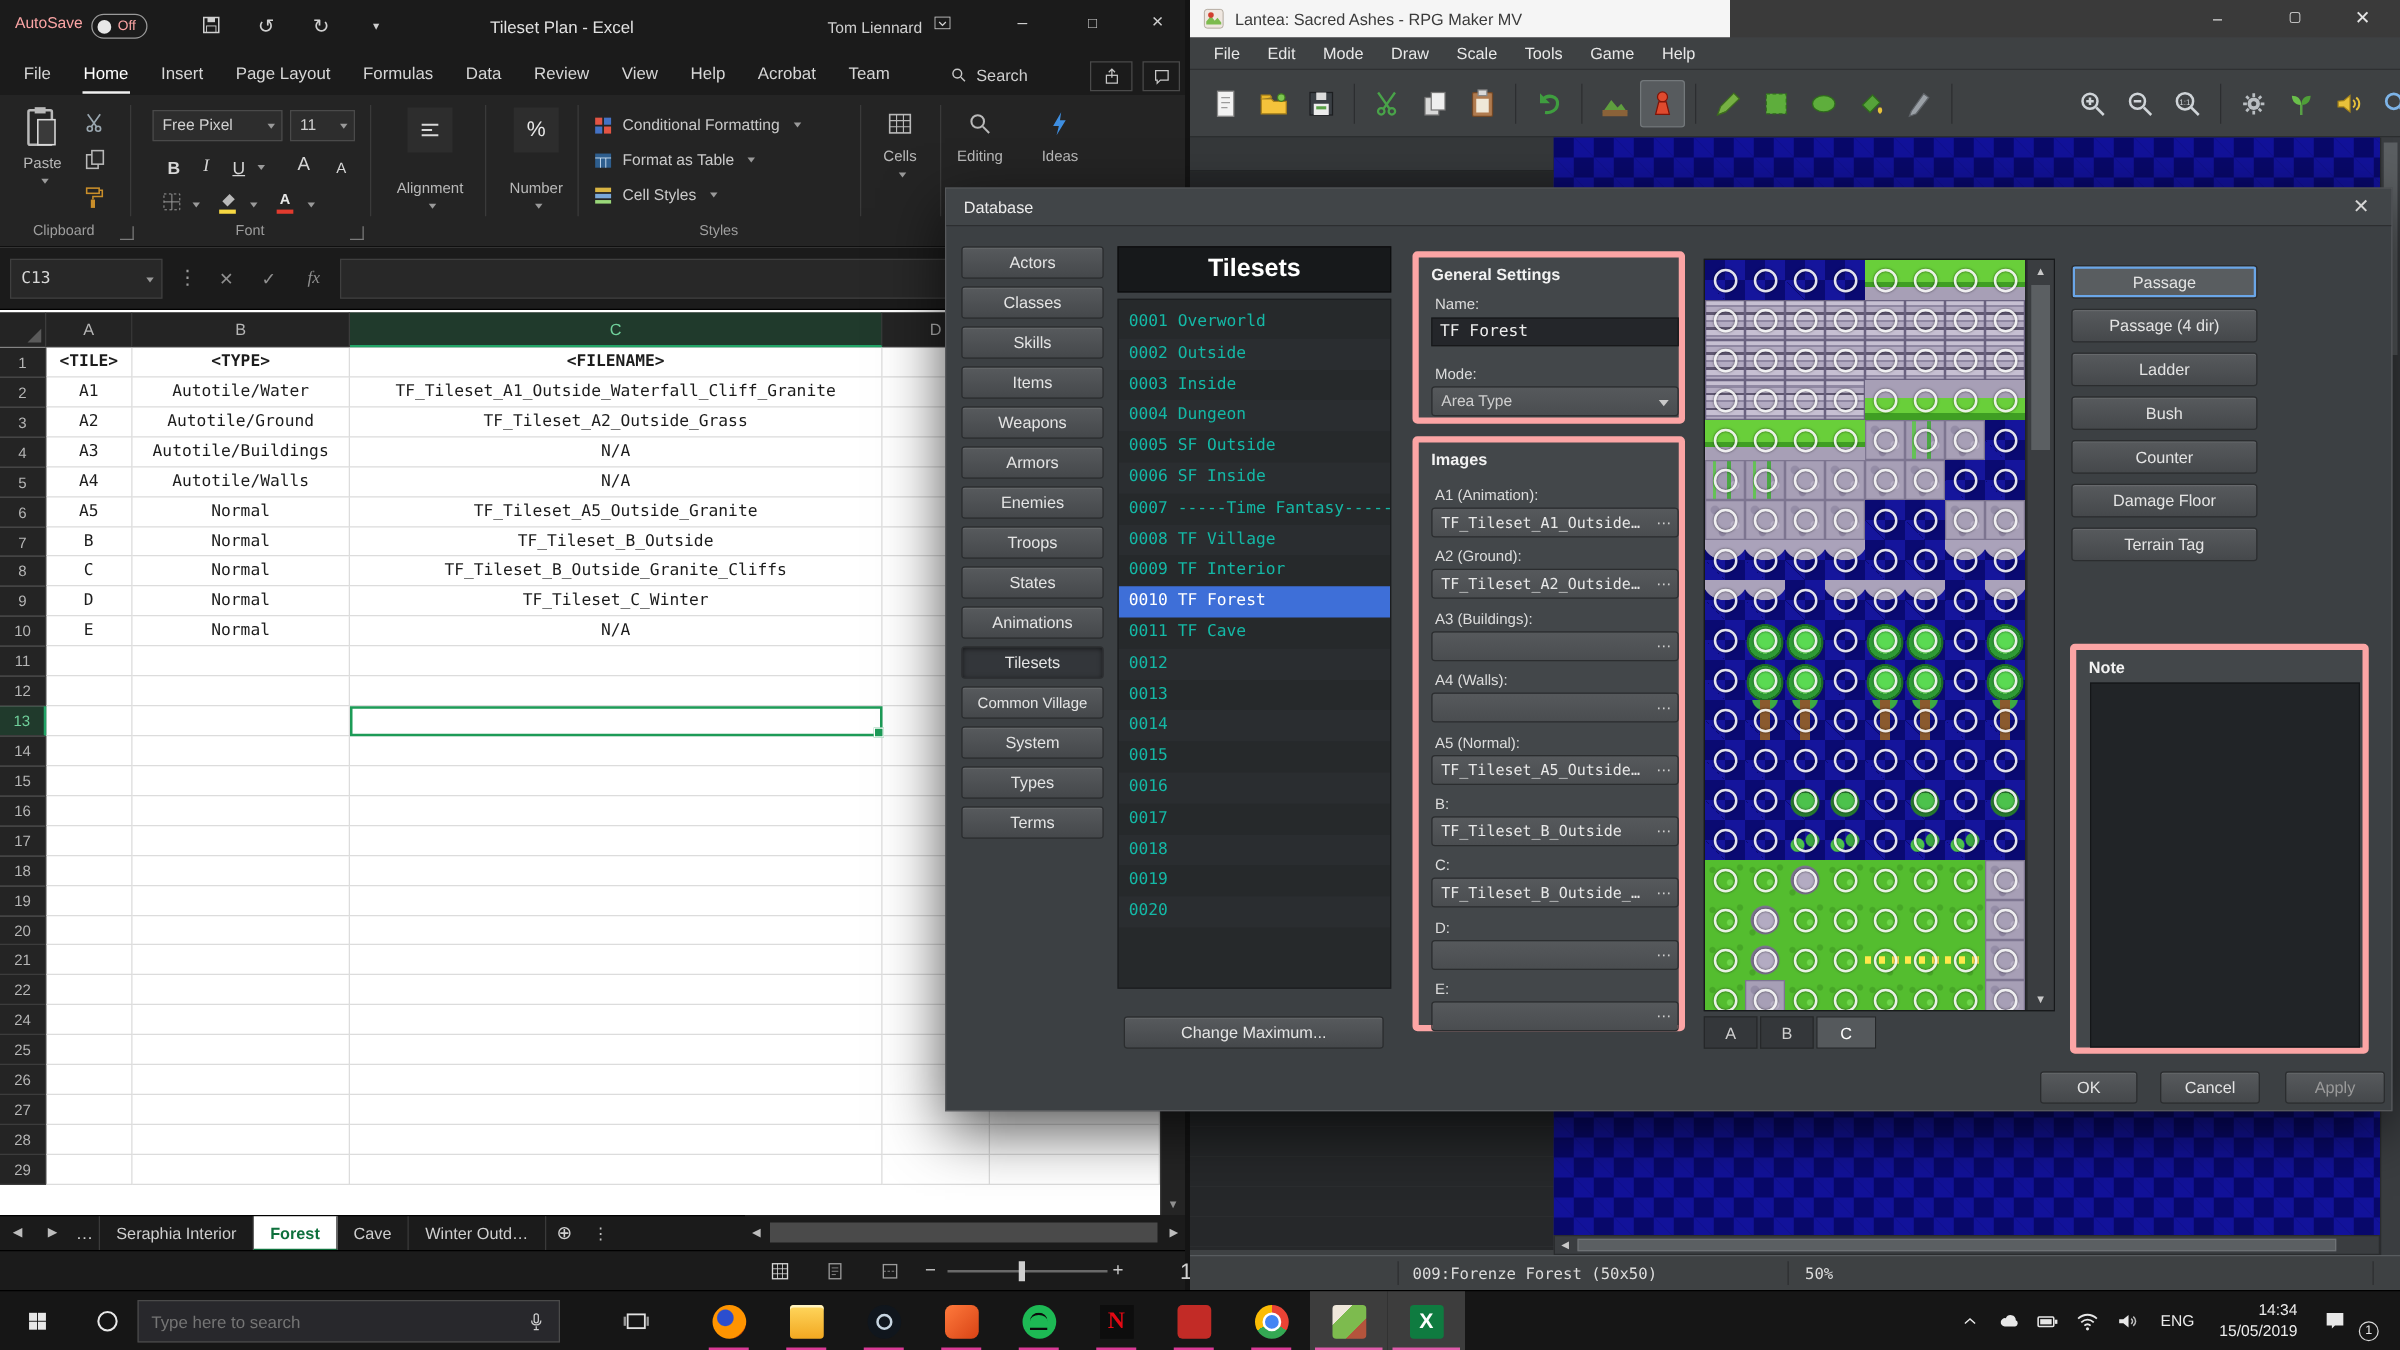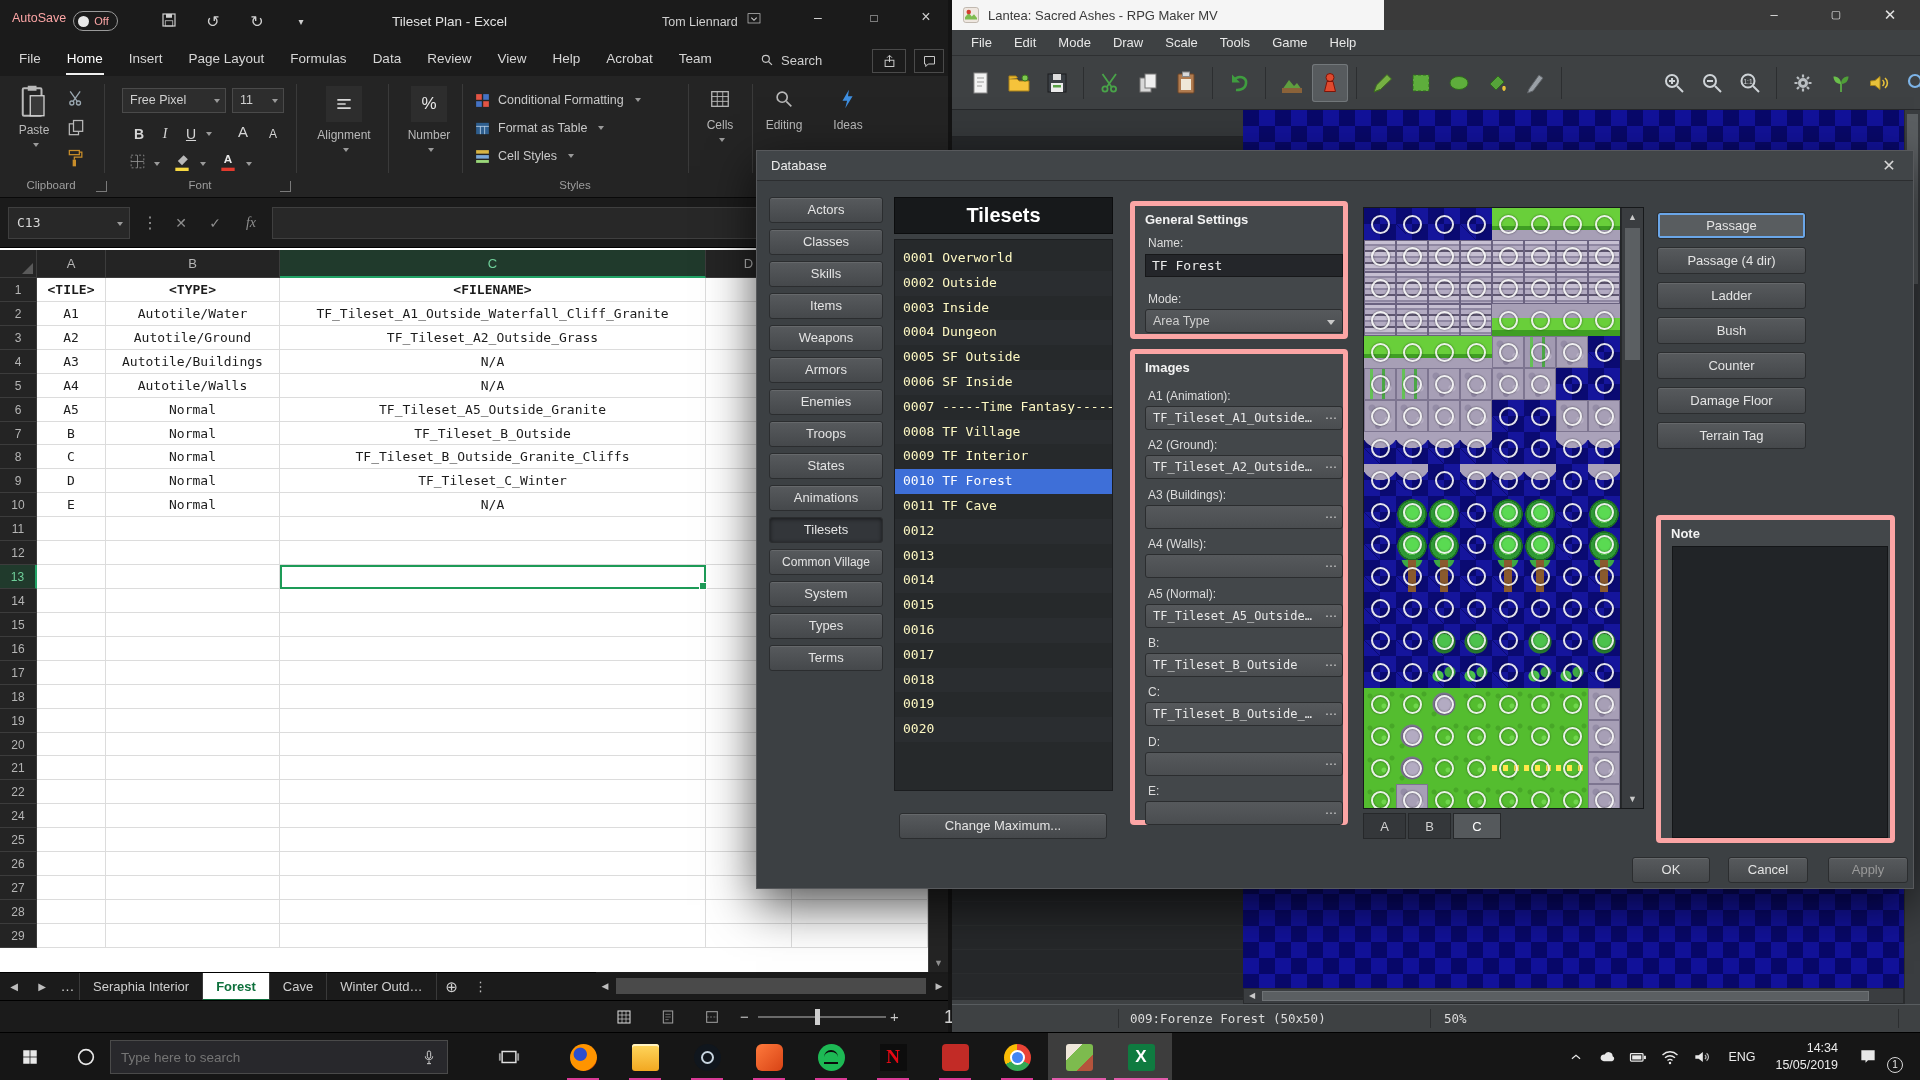--- a/index.html
+++ b/index.html
@@ -32,21 +32,21 @@
   .x-ribbon{position:absolute;left:0;top:76px;right:0;height:122px;background:#242424;border-bottom:1px solid #090909}
   .rb-sep{position:absolute;top:8px;bottom:24px;width:1px;background:#3a3a3a}
   .rb-paste{position:absolute;left:8px;top:8px;width:52px;height:98px;text-align:center;color:#b9b9b9;font-size:12px}
   .rb-paste .lbl{display:block;margin-top:3px}
   .rbi{position:absolute;width:22px;height:22px}
   .rb-fontbox{position:absolute;top:12px;height:25px;border:1px solid #4a4a4a;background:#2d2d2d;color:#d0d0d0;font-size:12.5px;line-height:23px;padding:0 16px 0 7px}
   .dd{display:inline-block;width:0;height:0;border-left:3.5px solid transparent;border-right:3.5px solid transparent;border-top:4px solid #9a9a9a;vertical-align:middle;margin-left:4px}
   .fmt{position:absolute;top:46px;width:22px;height:24px;line-height:24px;text-align:center;color:#d6d6d6;font-size:14px}
   .rb-bigbtn{position:absolute;top:10px;text-align:center;color:#b9b9b9;font-size:12px}
   .rb-bigbtn .ibox{width:36px;height:36px;background:#2d2d2d;margin:0 auto;display:flex;align-items:center;justify-content:center;color:#e8e8e8;font-size:17px}
-  .rb-bigbtn .lbl{display:block;margin-top:6px}
+  .rb-bigbtn .lbl{display:block;margin-top:21px}
   .rb-style{position:absolute;left:474px;height:24px;display:flex;align-items:center;gap:7px;color:#c9c9c9;font-size:12.5px;white-space:nowrap}
   .rb-grp{position:absolute;top:12px;text-align:center;color:#b9b9b9;font-size:12px}
   .rb-glbl{position:absolute;top:103px;font-size:11.5px;color:#9e9e9e}
   .launch{position:absolute;top:105px;width:11px;height:11px;border:1px solid #7a7a7a;border-top:none;border-left:none}
   .x-formula{position:absolute;left:0;top:198px;right:0;height:50px;background:#1b1b1b;border-bottom:1px solid #000}
   .x-namebox{position:absolute;left:8px;top:9px;width:122px;height:32px;background:#282828;border:1px solid #3f3f3f;color:#d8d8d8;font-size:13px;line-height:30px;padding:0 8px}
   .x-namebox .dd{position:absolute;right:6px;top:14px}
   .fdots{position:absolute;left:142px;top:9px;width:16px;height:32px;line-height:32px;text-align:center;color:#9a9a9a}
   .fbtn{position:absolute;top:9px;width:30px;height:32px;line-height:32px;text-align:center;color:#8f8f8f;font-size:14px}
   .x-finput{position:absolute;left:272px;right:6px;top:9px;height:32px;background:#282828;border:1px solid #3f3f3f}
@@ -111,21 +111,21 @@
   
   #db{position:absolute;left:756px;top:150px;width:1158px;height:739px;background:#3c4043;border:1px solid #57595c;box-shadow:0 16px 46px rgba(0,0,0,.68);z-index:5}
   .db-title{position:absolute;left:0;top:0;right:0;height:30px;background:#414548;border-bottom:1px solid #2c2e30;color:#ececec;font-size:13px;line-height:29px;padding-left:14px}
   .db-close{position:absolute;right:8px;top:0;width:32px;height:30px;line-height:29px;text-align:center;color:#d6d6d6;font-size:16px}
   .db-btn{display:block;width:100%;height:26px;line-height:24px;text-align:center;color:#e4e4e4;font-size:13px;background:linear-gradient(#575a5d,#45484b);border:1px solid #2b2d2f;border-radius:3px;box-shadow:inset 0 1px 0 rgba(255,255,255,.09)}
   .db-nav{position:absolute;left:12px;top:46px;width:114px}
   .db-nav .db-btn{margin-bottom:6px}
   .db-btn.activeNav{background:#33363a;box-shadow:inset 0 1px 4px rgba(0,0,0,.55)}
   .db-listhead{position:absolute;left:137px;top:46px;width:219px;height:37px;background:#17191b;border:1px solid #0c0d0e;color:#fff;font-weight:bold;font-size:20px;text-align:center;line-height:35px}
   .db-list{position:absolute;left:137px;top:88px;width:219px;height:552px;background:#26292b;border:1px solid #1b1d1f;overflow:hidden;padding-top:6px}
-  .db-item{height:24.8px;line-height:24.8px;padding-left:8px;font-family:"DejaVu Sans Mono",monospace;font-size:13px;color:#fef9c3;white-space:nowrap}
+  .db-item{height:24.8px;line-height:24.8px;padding-left:8px;font-family:"DejaVu Sans Mono",monospace;font-size:13px;color:#14b8a6;white-space:nowrap}
   .db-item:nth-child(even){background:#2a2d30}
   .db-item.sel{background:#3e6fd8;color:#fff}
   .db-changemax{position:absolute;left:142px;top:662px;width:208px;height:26px}
   .gbox{position:absolute;border:5px solid #fca5a5;border-radius:4px;background:#43474a}
   .db-gs{left:373px;top:50px;width:218px;height:138px}
   .db-im{left:373px;top:198px;width:218px;height:476px}
   .db-note{left:899px;top:364px;width:239px;height:328px}
   .gh{position:absolute;left:10px;top:6px;font-weight:bold;color:#f2f2f2;font-size:13px}
   .glab{position:absolute;left:13px;color:#dcdcdc;font-size:12px}
   .db-input{position:absolute;left:10px;width:198px;height:23px;background:#24262a;border:1px solid #17181a;color:#ececec;font-family:"DejaVu Sans Mono",monospace;font-size:13px;padding:0 6px}

